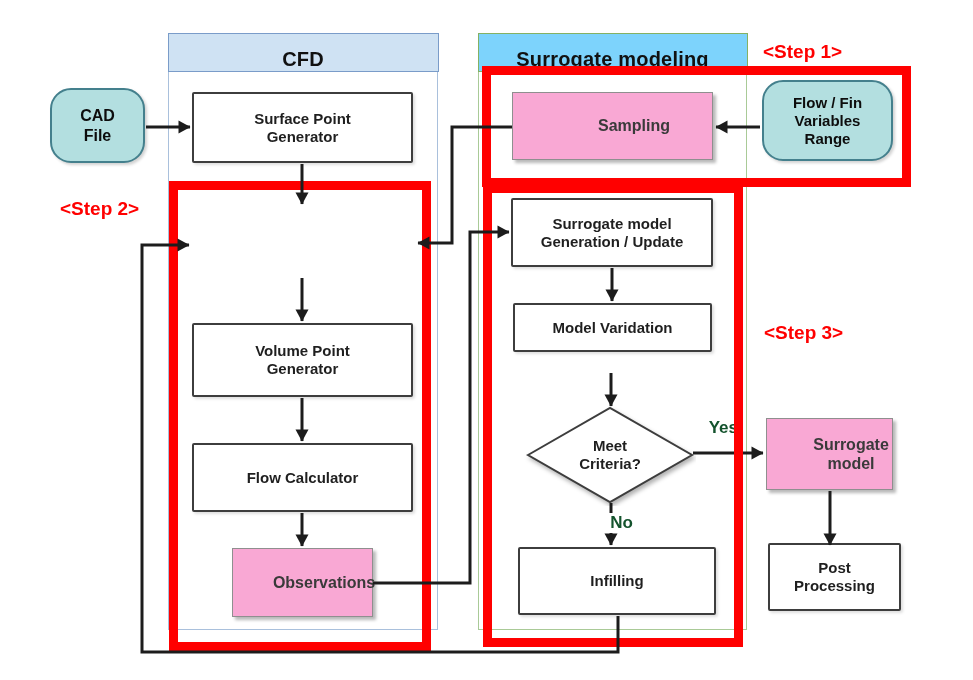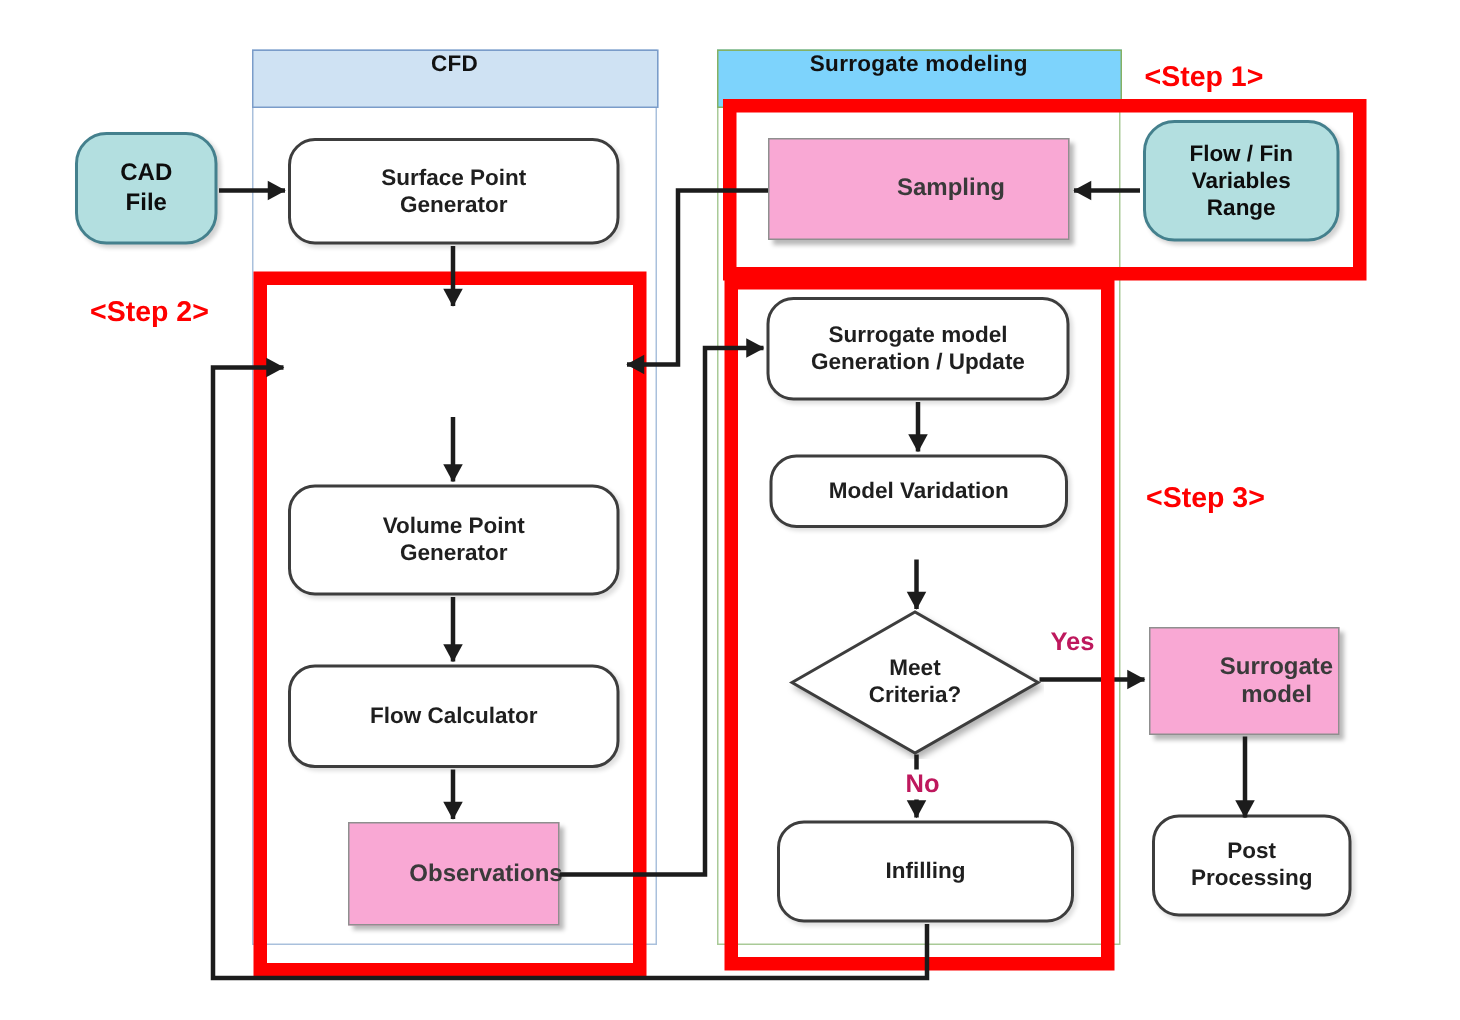--- a/index.html
+++ b/index.html
@@ -4,42 +4,42 @@
 <style>
   html,body{margin:0;padding:0;background:#ffffff;}
   .stage{position:relative;width:973px;height:680px;background:#ffffff;overflow:hidden;
          font-family:"Liberation Sans",sans-serif;}
   .abs{position:absolute;box-sizing:border-box;}
 
   
   .container{background:#ffffff;border:1.5px solid #a9c0dc;}
   .container.green{border-color:#a9ca97;}
   .container-header{position:absolute;left:-1.5px;top:-1.5px;right:-1.5px;height:37px;
-      display:flex;align-items:flex-start;justify-content:center;
-      font-weight:bold;font-size:15px;color:#111;letter-spacing:.2px;}
+      display:flex;align-items:flex-end;justify-content:center;
+      font-weight:bold;font-size:20px;color:#111;letter-spacing:.2px;}
   .hdr-blue{background:#cfe2f3;border:1.5px solid #7a9cc9;}
   .hdr-green{background:#7dd3fc;border:1.5px solid #85b163;}
 
   
   .node{display:flex;align-items:center;justify-content:center;text-align:center;
         font-weight:bold;font-size:15px;line-height:1.2;color:#1f1f1f;}
   .label{white-space:pre-line;}
-  .white-round{background:#ffffff;border:2px solid #3d3d3d;border-radius:18px;
+  .white-round{background:#ffffff;border:2px solid #3d3d3d;border-radius:2px;
         box-shadow:2px 2px 3px rgba(0,0,0,0.13);}
   .teal{background:#b3dfe0;border:2px solid #44808d;border-radius:21px;color:#0d0d0d;
         box-shadow:2px 2px 3px rgba(0,0,0,0.18);}
   .gray-box{background:#f9a8d4;border:1.5px solid #8f8f8f;color:#3a3a3a;
         box-shadow:3px 3px 3px rgba(0,0,0,0.28);padding-left:43px;}
 
   
   .red-rect{border:9px solid #ff0000;background:transparent;}
   .step-label{color:#ff0000;font-weight:bold;font-size:19px;white-space:nowrap;}
 
   
-  .edge-label{font-weight:bold;font-size:17px;color:#be185d;text-align:center;}
+  .edge-label{font-weight:bold;font-size:17px;color:#14532d;text-align:right;}
   .svg-layer{position:absolute;left:0;top:0;pointer-events:none;}
 </style>
 </head>
 <body>
 
 <div class="stage">
 
   <div class="abs container" style="left:168px;top:33px;width:270px;height:597px;">
     <div class="container-header hdr-blue">
       <span>CFD</span>

